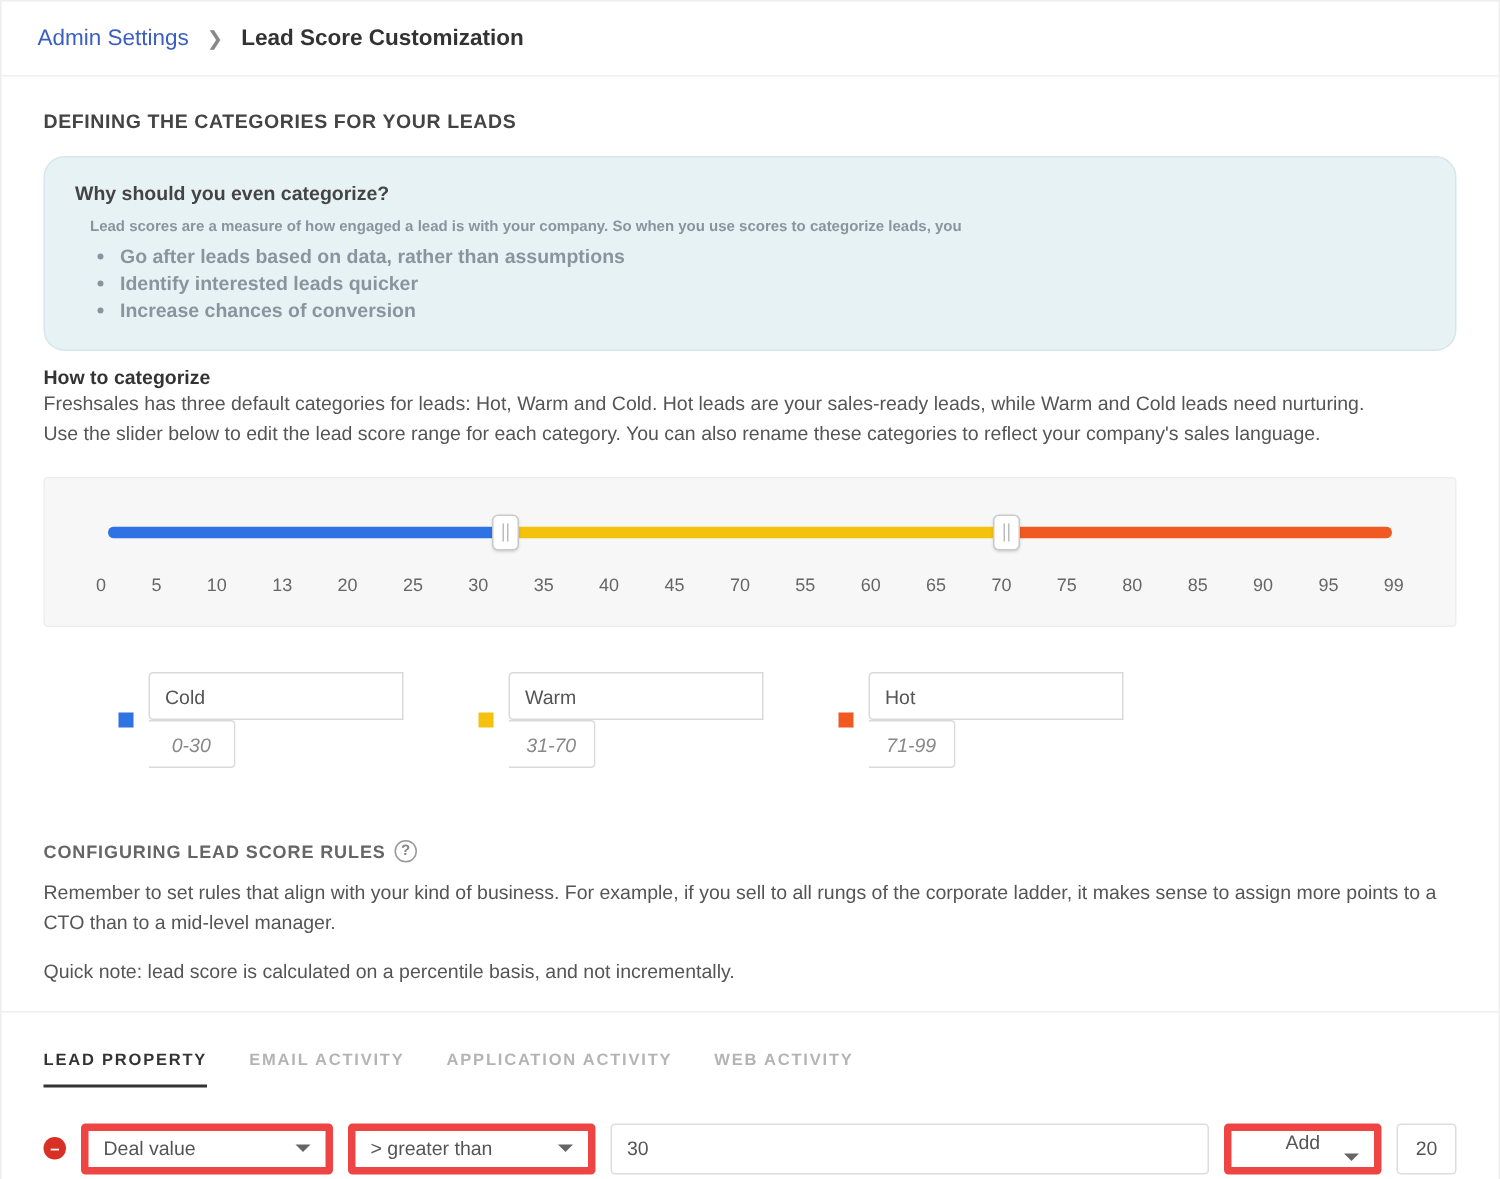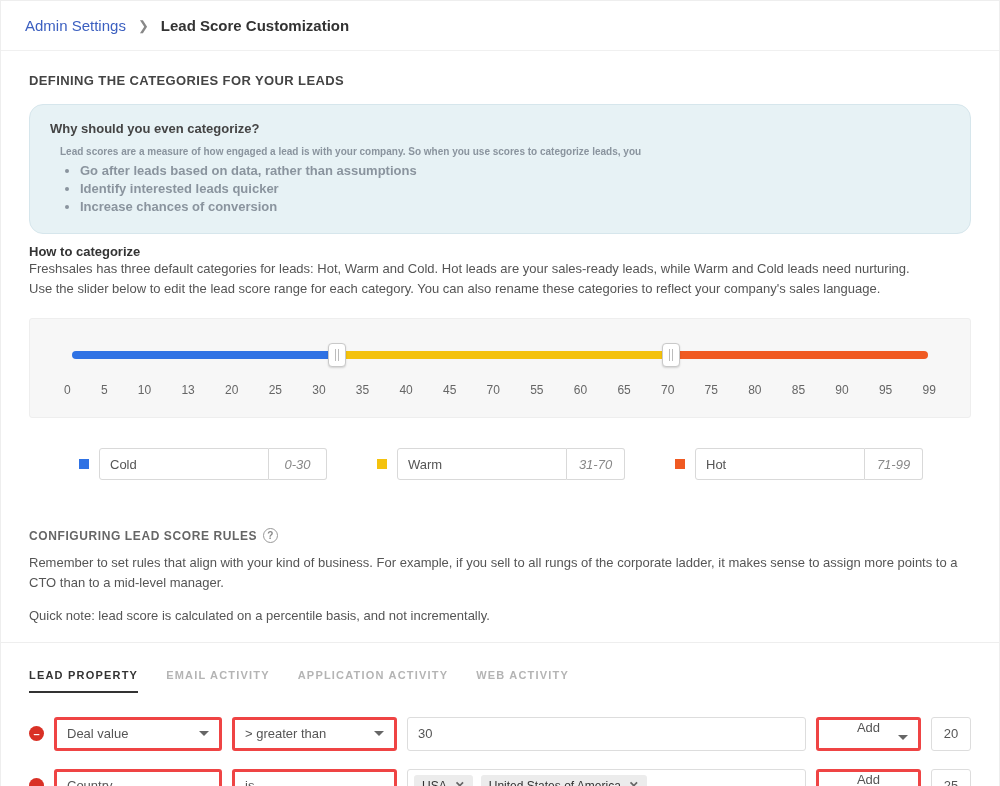--- a/index.html
+++ b/index.html
@@ -103,21 +103,21 @@
   
   .cat-row {
     display: flex; gap: 50px;
     margin-top: 30px; padding: 0 50px;
   }
   .cat {
     display: flex; align-items: center;
   }
   .swatch { width: 10px; height: 10px; margin-right: 10px; }
   .swatch.cold{background:#2f72e4;} .swatch.warm{background:#f4c20d;} .swatch.hot{background:#f05a22;}
-  .field-group { display: flex; }
+  .field-group { display: flex; flex-direction: column; }
   .field-group input {
     border: 1px solid #d9d9d9; height: 32px; padding: 0 10px; font-size: 13px;
     background:#fff; color:#555;
   }
   .field-group input:first-child { width: 170px; border-radius: 3px 0 0 3px; }
   .field-group input.range { width: 58px; text-align:center; border-left:none; border-radius: 0 3px 3px 0; color:#888;font-style:italic;}
 
   
   .section2-heading {
     font-size: 12px;
@@ -146,21 +146,21 @@
 
   
   .rules { margin-top: 24px; }
   .rule-row { display:flex; align-items:center; gap:10px; margin-bottom:18px; }
   .remove-btn {
     width:15px; height:15px; border-radius:50%; background:#d93025;
     display:flex; align-items:center; justify-content:center;
     color:#fff; font-size:11px; font-weight:700; flex:0 0 auto; cursor:pointer;
   }
   .sel {
-    position:relative; border:3px solid #ef4444; border-radius:3px;
+    position:relative; border:5px solid #ef4444; border-radius:3px;
     height:34px; background:#fff; display:flex; align-items:center;
     padding:0 10px; font-size:13px; color:#555; cursor:pointer;
   }
   .sel .caret {
     margin-left:auto;
     width:0;height:0;border-left:5px solid transparent;border-right:5px solid transparent;
     border-top:5px solid #666;
   }
   .val-input, .score-input {
     border:1px solid #ddd; border-radius:3px; height:34px;

